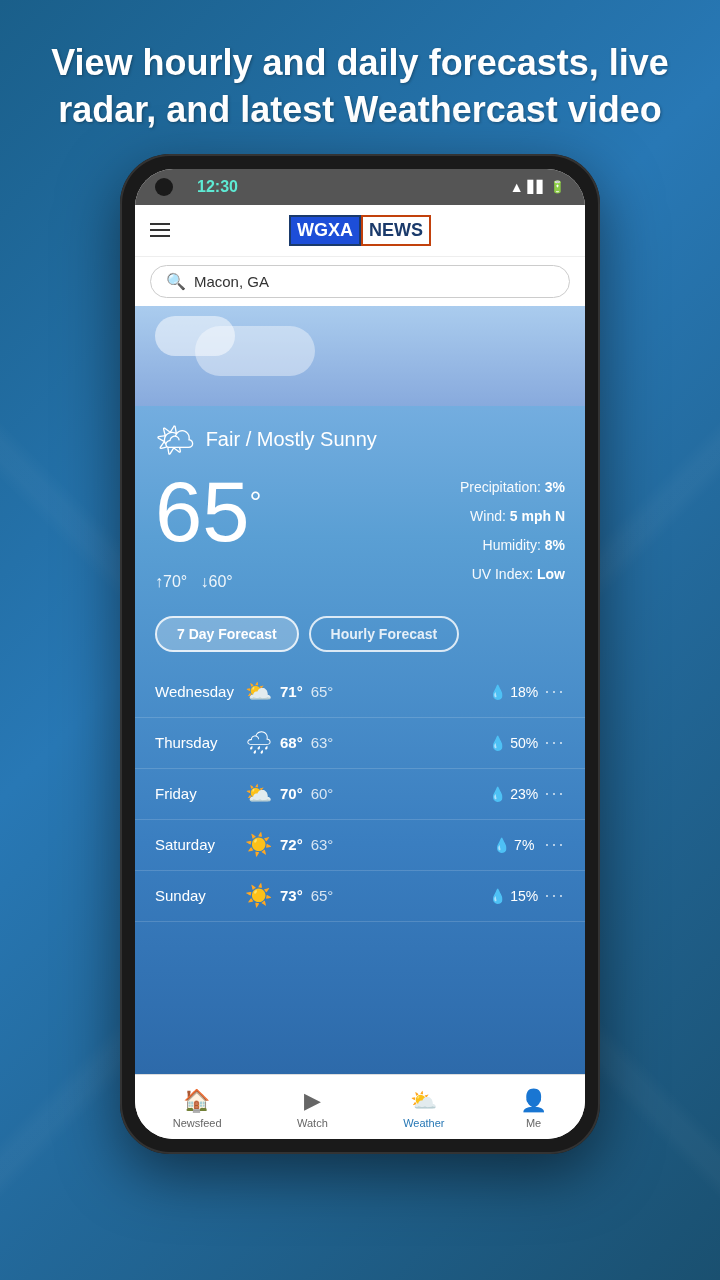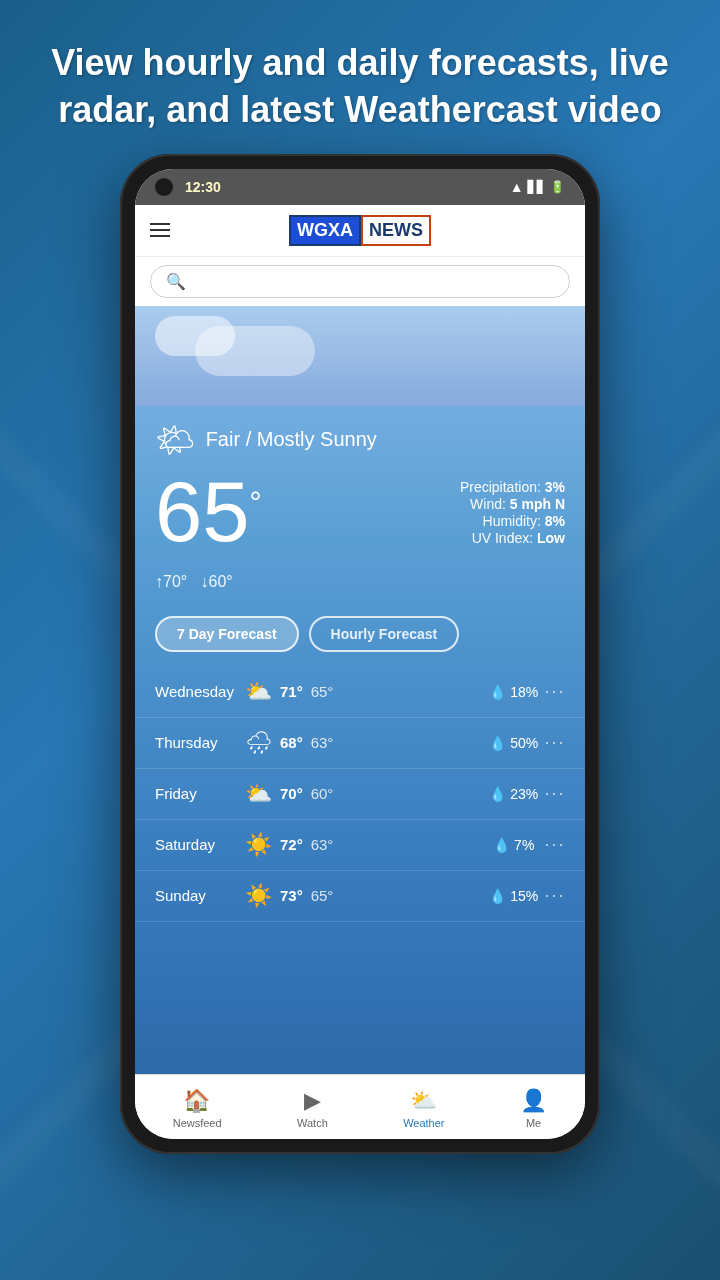--- a/index.html
+++ b/index.html
@@ -71,24 +71,24 @@
     }
 
     .status-camera {
       width: 18px;
       height: 18px;
       background: #1a1a1a;
       border-radius: 50%;
     }
 
     .status-time {
-      color: #fef9c3;
-      font-size: 14px;
+      color: #5eead4;
+      font-size: 16px;
       font-weight: bold;
-      margin-left: 4px;
+      margin-left: 16px;
     }
 
     
     .top-nav {
       background: white;
       padding: 10px 15px;
       display: flex;
       align-items: center;
       justify-content: center;
       border-bottom: 1px solid #eee;
@@ -247,21 +247,21 @@
 
     .temp-range {
       font-size: 16px;
       color: rgba(255,255,255,0.9);
       margin-top: 19px;
     }
 
     .details-section {
       display: flex;
       flex-direction: column;
-      gap: 1px;
+      gap: 13px;
       padding-top: 10px;
       text-align: right;
       font-size: 14px;
     }
 
     .detail-item {
       color: rgba(255,255,255,0.95);
     }
 
     .detail-item strong {
@@ -420,20 +420,21 @@
       </div>
       <div class="logo">
         <span class="logo-wgxa">WGXA</span>
         <span class="logo-news">NEWS</span>
       </div>
     </div>
 
     <div class="search-bar">
       <div class="search-input-wrapper">
         <span class="search-icon-svg">🔍</span>
+        <input class="search-input" type="text" placeholder="Macon, GA" value="Macon, GA" style="">
       </div>
     </div>
 
     <div class="weather-content">
 
       <div class="weather-sky"></div>
 
       <div class="weather-main">
         <div class="condition-row">
           <span class="sun-cloud-icon">🌤</span>

